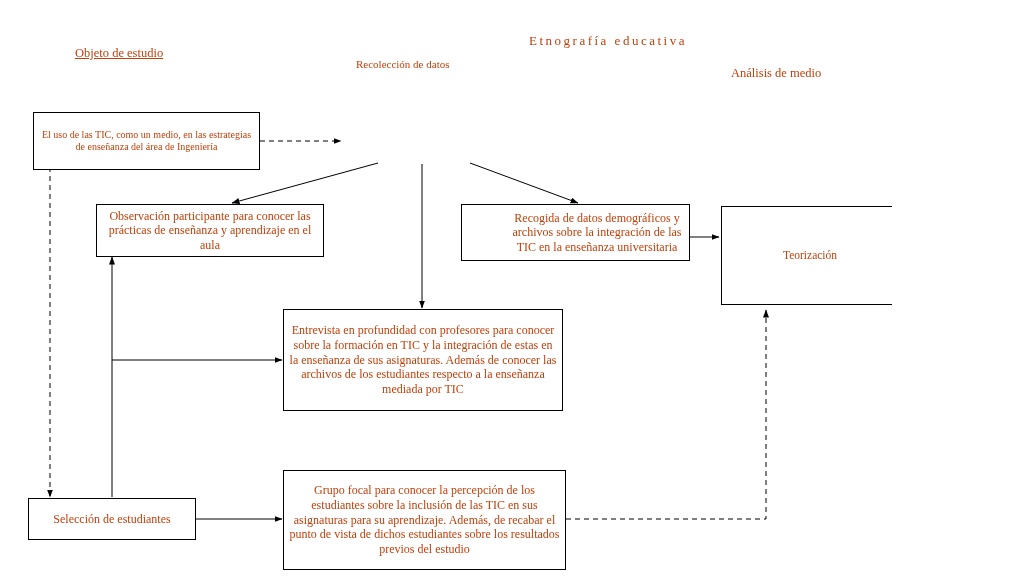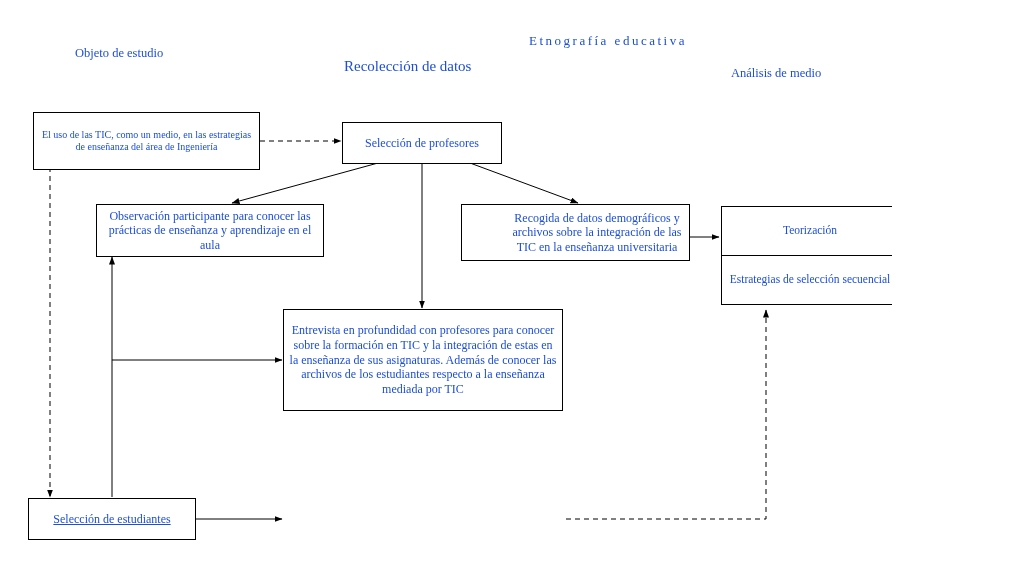--- a/index.html
+++ b/index.html
@@ -6,21 +6,21 @@
     margin: 0;
     padding: 0;
     background: #ffffff;
   }
   #stage {
     position: relative;
     width: 892px;
     height: 582px;
     background: #ffffff;
     font-family: "Liberation Serif", serif;
-    color: #1d4ed8;
+    color: #c2410c;
     overflow: hidden;
   }
   .node {
     position: absolute;
     box-sizing: border-box;
     border: 1px solid #000000;
     background: #ffffff;
     display: flex;
     align-items: center;
     justify-content: center;
@@ -86,22 +86,22 @@
     border-bottom: none;
   }
 </style>
 </head>
 <body>
 
 <div id="stage">
 
   <div class="title" style="left:529px; top:33px; font-size:13px;">Etnografía educativa</div>
 
-  <div class="label" style="left:75px; top:46px; font-size:12.5px;">Objeto de estudio</div>
-  <div class="label" style="left:344px; top:58px; font-size:15px;">Recolección de datos</div>
+  <div class="label" style="left:75px; top:46px; font-size:12.5px;text-decoration:underline;">Objeto de estudio</div>
+  <div class="label" style="left:356px; top:58px; font-size:11px;">Recolección de datos</div>
   <div class="label" style="left:731px; top:66px; font-size:12.5px;">Análisis de medio</div>
 
   <svg class="wires" viewBox="0 0 1009 582">
     <defs>
       <marker id="arrow" markerWidth="9" markerHeight="9" refX="7.5" refY="3" orient="auto" markerUnits="strokeWidth">
         <path d="M0,0 L8,3 L0,6 z" fill="#000000"></path>
       </marker>
     </defs>
 
     <path d="M260,141 L341,141" stroke="#000000" stroke-width="1" fill="none" stroke-dasharray="5,4" marker-end="url(#arrow)"></path>
@@ -124,33 +124,32 @@
 
     <path d="M566,519 L766,519 L766,310" stroke="#000000" stroke-width="1" fill="none" stroke-dasharray="5,4" marker-end="url(#arrow)"></path>
 
     <path d="M899,247 L913,247" stroke="#000000" stroke-width="1" fill="none" marker-end="url(#arrow)"></path>
 
     <path d="M966,428 L966,523 L978,523" stroke="#000000" stroke-width="1" fill="none" marker-end="url(#arrow)"></path>
   </svg>
 
   <div class="node" style="left:33px; top:112px; width:227px; height:58px; font-size:10px;">El uso de las TIC, como un medio, en las estrategias de enseñanza del área de Ingeniería</div>
 
-  <div class="node" style="left:342px; top:122px; width:160px; height:42px; font-size:12px;">Selección de profesores</div>
 
   <div class="node" style="left:96px; top:204px; width:228px; height:53px; font-size:12px;">Observación participante  para conocer las prácticas de enseñanza y aprendizaje en el aula</div>
 
   <div class="node" style="left:461px; top:204px; width:229px; height:57px; font-size:12px;padding-left:48px;">Recogida de datos demográficos y archivos sobre la integración de las TIC en la enseñanza universitaria</div>
 
   <div class="node" style="left:283px; top:309px; width:280px; height:102px; font-size:12px;">Entrevista en profundidad con profesores para conocer sobre la formación en TIC y la integración de estas en la enseñanza de sus asignaturas. Además de conocer las archivos de los estudiantes respecto a la enseñanza mediada por TIC</div>
 
-  <div class="node" style="left:28px; top:498px; width:168px; height:42px; font-size:12px;text-decoration:underline;">Selección de estudiantes</div>
+  <div class="node" style="left:28px; top:498px; width:168px; height:42px; font-size:12px;">Selección de estudiantes</div>
 
+  <div class="node" style="left:283px; top:470px; width:283px; height:100px; font-size:12px;">Grupo focal para conocer  la percepción de los estudiantes sobre la inclusión de las TIC en sus asignaturas  para su aprendizaje. Además, de recabar el punto de vista de dichos estudiantes sobre los resultados previos del estudio</div>
 
   <div class="stack" style="left:721px; top:206px; width:178px; height:99px; font-size:11.5px;">
     <div class="row">Teorización</div>
-    <div class="row">Estrategias de selección secuencial</div>
   </div>
 
   <div class="vertical" style="left:914px; top:88px; width:52px; height:340px;">
     <div class="vtext" style="font-size:11.5px; max-height:330px;">Construcción de una aproximación teórica que explique el uso de las TIC, como un medio, en las estrategias de enseñanza de las Ingenierías</div>
   </div>
 
 </div>
 
 </body></html>

